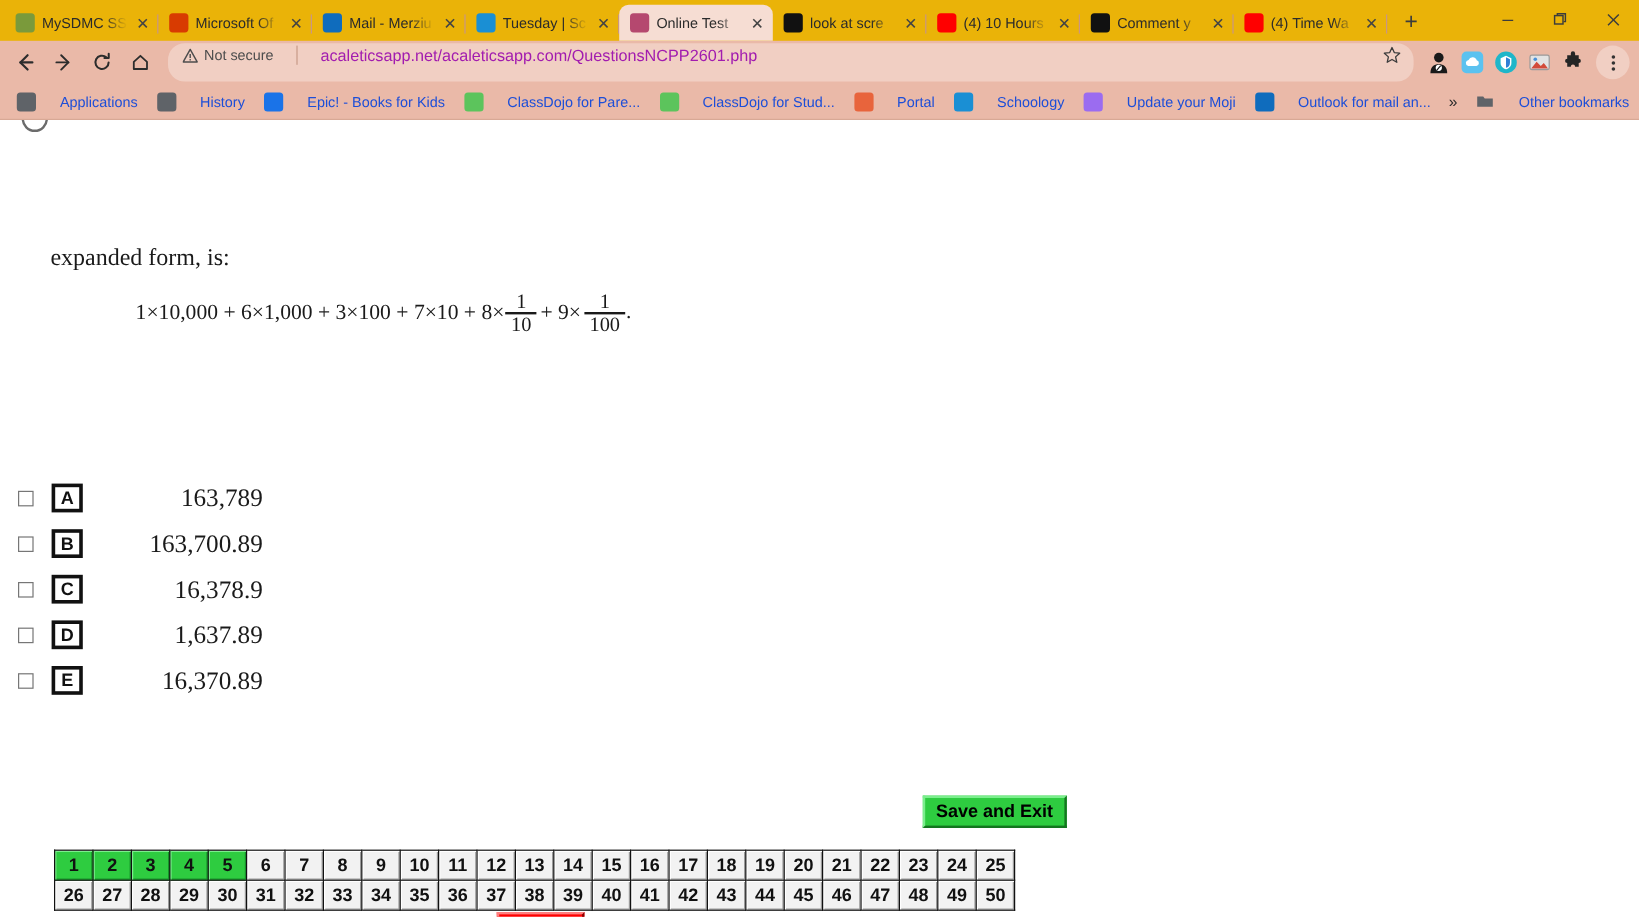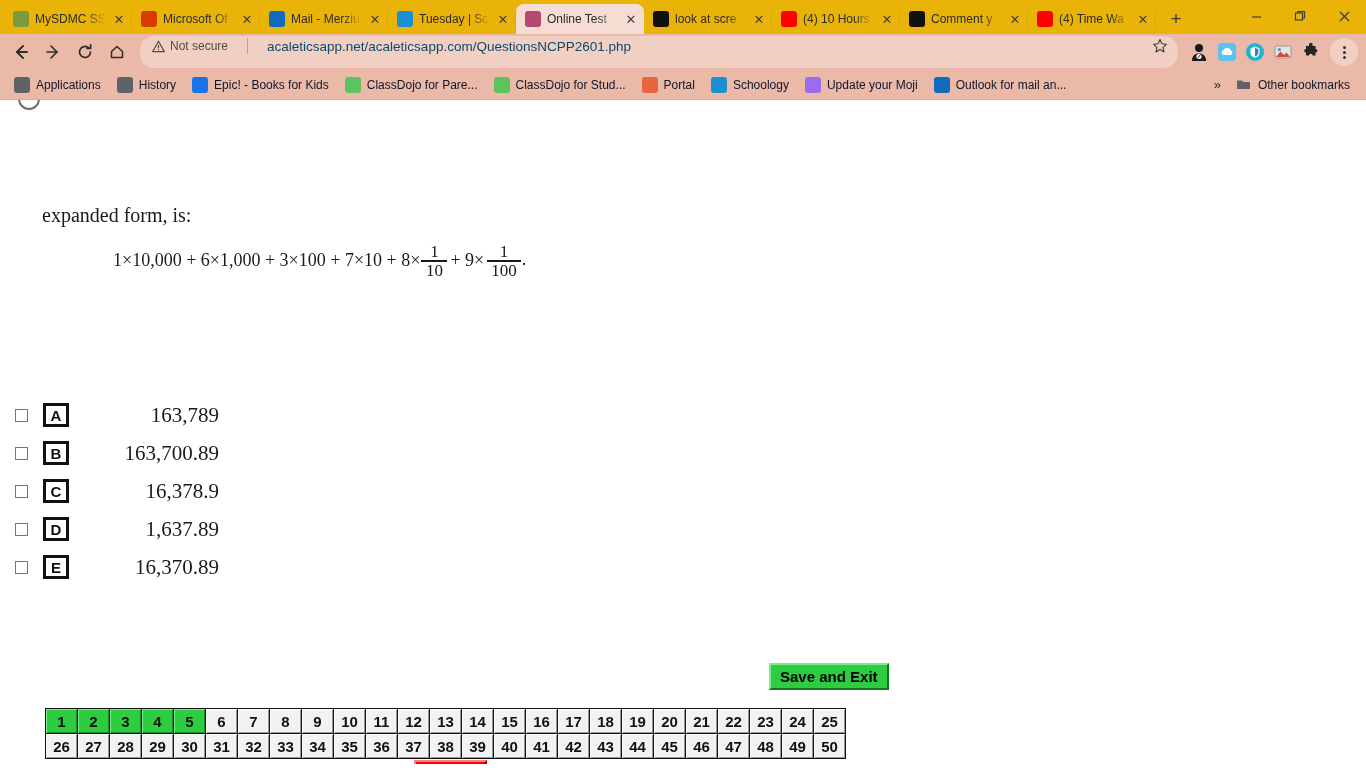--- a/index.html
+++ b/index.html
@@ -126,21 +126,21 @@
     flex: 0 0 auto;
     white-space: nowrap;
   }
   .omni-sep {
     width: 1px; height: 16px;
     background: #c79a89;
     flex: 0 0 1px;
   }
   .omni-url {
     font-size: 13.5px;
-    color: #0c4a6e;
+    color: #a21caf;
     white-space: nowrap;
     overflow: hidden;
     flex: 1 1 auto;
   }
   .star-btn {
     width: 24px; height: 24px;
     display: flex; align-items: center; justify-content: center;
     color: #3c3c3c; flex: 0 0 24px;
     cursor: pointer;
   }
@@ -166,23 +166,23 @@
   .bookmarks-bar {
     height: 30px;
     display: flex;
     align-items: center;
     padding: 0 8px 0 6px;
     background: #eab9a8;
     gap: 0;
     border-bottom: 1px solid #d8a895;
   }
   .bookmark {
-    display: flex; align-items: center; gap: 6px;
+    display: flex; align-items: center; gap: 20px;
     padding: 3px 8px;
-    font-size: 12px; color: #0f172a;
+    font-size: 12px; color: #1d4ed8;
     border-radius: 4px;
     white-space: nowrap;
     cursor: pointer;
     flex: 0 0 auto;
   }
   .bm-ico {
     width: 16px; height: 16px;
     flex: 0 0 16px;
     display: flex; align-items: center; justify-content: center;
     border-radius: 3px;

